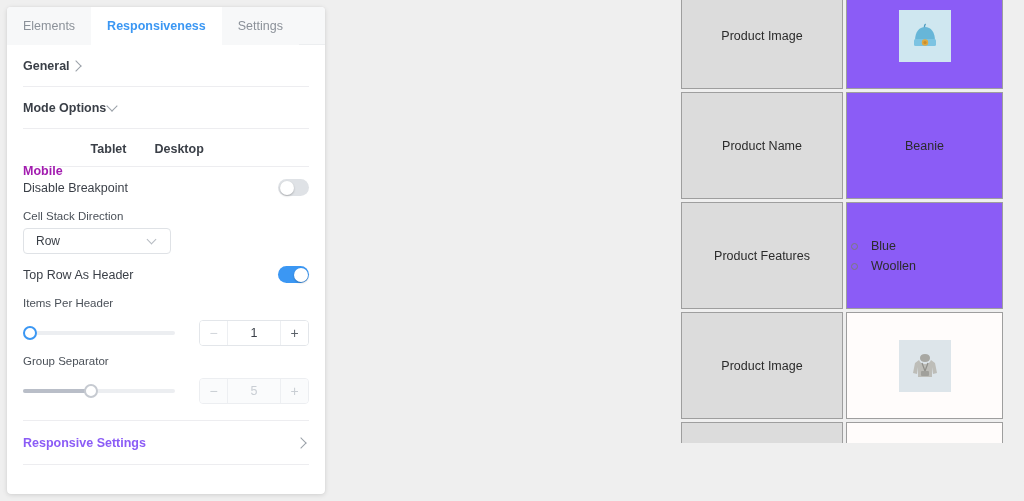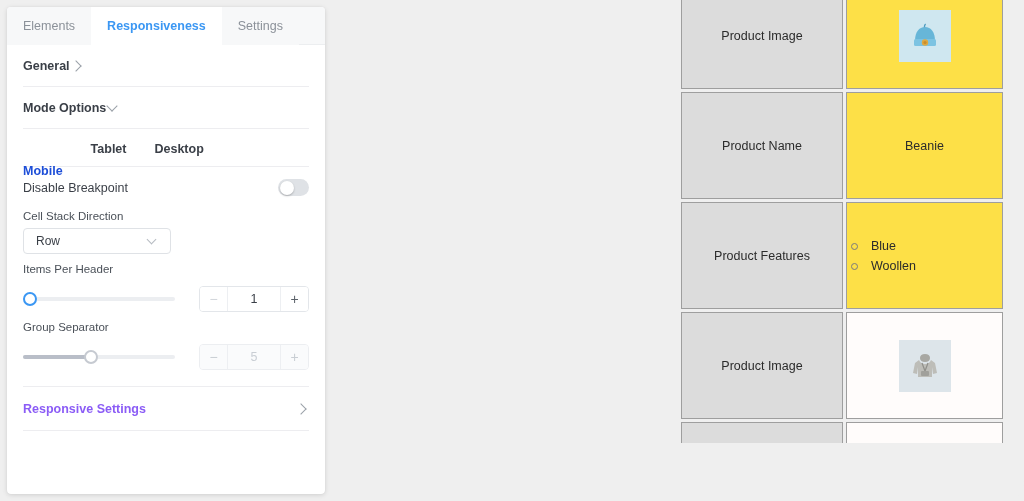--- a/index.html
+++ b/index.html
@@ -78,21 +78,21 @@
   .modetabs {
     display: flex; align-items: center;
     height: 38px;
     gap: 28px;
     border-bottom: 1px solid #ededf0;
     padding-top: 2px;
   }
   .modetab {
     font-size: 12.5px; font-weight: bold; color: #3a3f47; cursor: pointer;
   }
-  .modetab.active { color: #1d4ed8; margin-top: 45px; }
+  .modetab.active { color: #a21caf; margin-top: 45px; }
 
   .ctrl-row {
     display: flex; align-items: center; justify-content: space-between;
     min-height: 34px;
     padding-top: 7px;
   }
   .ctrl-label { font-size: 12.5px; color: #3a3f47; }
 
   
   .toggle {
@@ -205,21 +205,21 @@
     color: #2b2b2b;
     height: 107px;
   }
   .pcell.head {
     width: 162px;
     background: #dcdcdc;
     margin-right: 3px;
   }
   .pcell.val {
     width: 157px;
-    background: #fde047;
+    background: #8b5cf6;
   }
   .pcell.val.tinted { background: #fffcfb; }
   .pcell.val.features { justify-content: flex-start; align-items: center; }
 
   .feat-list { list-style: none; padding-left: 0; }
   .feat-list li {
     position: relative;
     font-size: 12.5px; color: #2b2b2b;
     line-height: 20px;
     padding-left: 24px;
@@ -284,20 +284,26 @@
       </div>
 
       <div>
         <div class="field-label">Cell Stack Direction</div>
         <div class="select">
           <span>Row</span>
           <span class="caret"></span>
         </div>
       </div>
 
+      <div class="ctrl-row">
+        <span class="ctrl-label">Top Row As Header</span>
+        <span class="toggle on">
+          <span class="knob"></span>
+        </span>
+      </div>
 
       <div>
         <div class="field-label">Items Per Header</div>
         <div class="slider-row">
           <span class="slider">
             <span class="track"></span>
             <span class="fill" style="width:0px"></span>
             <span class="thumb" style="left:0px"></span>
           </span>
           <span class="stepper">

